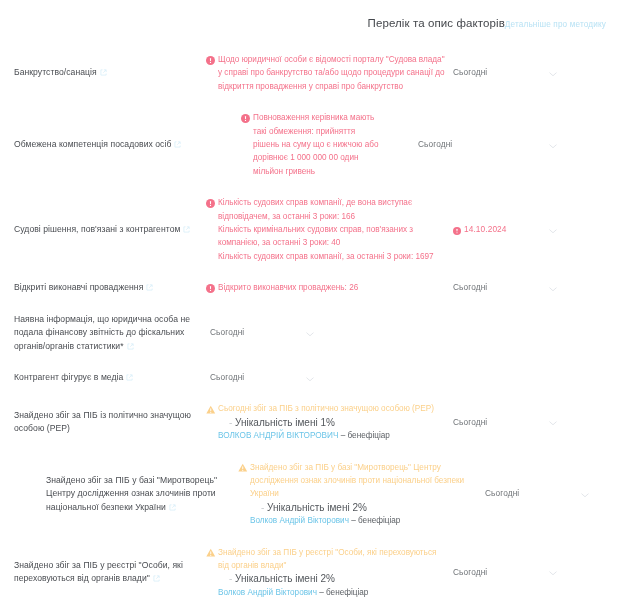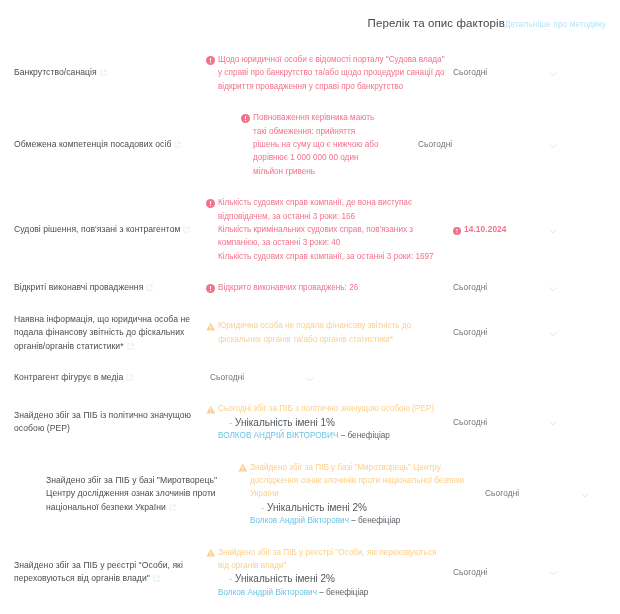--- a/index.html
+++ b/index.html
@@ -136,21 +136,21 @@
     width: 7px;
     height: 7px;
   }
 
   .chevron-down {
     width: 8px;
     height: 5px;
     display: block;
   }
 
-  .date-danger { color: #f4718a; font-weight: bold; }
+  .date-danger { color: #f4718a; }
   .date-icon { width: 8px; height: 8px; margin-top: 2.5px; flex: 0 0 8px; }
 </style>
 </head>
 <body>
 
 <div class="page-header">
   <div class="page-title">Перелік та опис факторів</div>
   <div class="methodology-link">Детальніше про методику</div>
 </div>
 
@@ -261,124 +261,114 @@
           <path d="M1 1l4 3.6L9 1" fill="none" stroke="#dfe3e7" stroke-width="1.1" stroke-linecap="round" stroke-linejoin="round"></path>
         </svg>
       </span>
     </div>
     <div class="factor-row sev-warn" style="margin-bottom: 18px;">
       <div class="cell-label"><span>Наявна інформація, що юридична особа не подала фінансову звітність до фіскальних органів/органів статистики*</span><span class="ext-icon"><svg viewBox="0 0 10 10" width="7" height="7">
             <path d="M3.6 1.2H1.3v7.5h7.5V6.4" fill="none" stroke="#d7eef9" stroke-width="1.1"></path>
             <path d="M5.6 1.2h3.2v3.2" fill="none" stroke="#d7eef9" stroke-width="1.1"></path>
             <path d="M8.6 1.4L4.6 5.4" fill="none" stroke="#d7eef9" stroke-width="1.1"></path>
           </svg></span></div>
+      <div class="cell-date">
+        <span>Сьогодні</span>
+      </div>
+      <span class="cell-chevron">
+        <svg class="chevron-down" viewBox="0 0 10 6">
+          <path d="M1 1l4 3.6L9 1" fill="none" stroke="#dfe3e7" stroke-width="1.1" stroke-linecap="round" stroke-linejoin="round"></path>
+        </svg>
+      </span>
+    </div>
+    <div class="factor-row sev-warn" style="margin-bottom: 18px;">
+      <div class="cell-label"><span>Контрагент фігурує в медіа</span><span class="ext-icon"><svg viewBox="0 0 10 10" width="7" height="7">
+            <path d="M3.6 1.2H1.3v7.5h7.5V6.4" fill="none" stroke="#d7eef9" stroke-width="1.1"></path>
+            <path d="M5.6 1.2h3.2v3.2" fill="none" stroke="#d7eef9" stroke-width="1.1"></path>
+            <path d="M8.6 1.4L4.6 5.4" fill="none" stroke="#d7eef9" stroke-width="1.1"></path>
+          </svg></span></div>
+      <div class="cell-date">
+        <span>Сьогодні</span>
+      </div>
+      <span class="cell-chevron">
+        <svg class="chevron-down" viewBox="0 0 10 6">
+          <path d="M1 1l4 3.6L9 1" fill="none" stroke="#dfe3e7" stroke-width="1.1" stroke-linecap="round" stroke-linejoin="round"></path>
+        </svg>
+      </span>
+    </div>
+    <div class="factor-row sev-warn" style="margin-bottom: 18px;">
+      <div class="cell-label"><span>Знайдено збіг за ПІБ із політично значущою особою (PEP)</span></div>
       <div class="cell-detail">
         <span class="status-icon"><svg viewBox="0 0 12 12" width="9.5" height="9.5">
             <path d="M6 .9L11.6 10.8H.4z" fill="#fbd08a"></path>
             <rect x="5.4" y="4.2" width="1.2" height="3.6" rx=".6" fill="#fff"></rect>
             <circle cx="6" cy="9.2" r=".75" fill="#fff"></circle>
           </svg></span>
         <span class="detail-text">
-          <span class="detail-line">Юридична особа не подала фінансову звітність до фіскальних органів та/або органів статистики*</span>
-        </span>
-      </div>
-      <div class="cell-date">
-        <span>Сьогодні</span>
-      </div>
-      <span class="cell-chevron">
-        <svg class="chevron-down" viewBox="0 0 10 6">
-          <path d="M1 1l4 3.6L9 1" fill="none" stroke="#dfe3e7" stroke-width="1.1" stroke-linecap="round" stroke-linejoin="round"></path>
-        </svg>
-      </span>
-    </div>
-    <div class="factor-row sev-warn" style="margin-bottom: 18px;">
-      <div class="cell-label"><span>Контрагент фігурує в медіа</span><span class="ext-icon"><svg viewBox="0 0 10 10" width="7" height="7">
-            <path d="M3.6 1.2H1.3v7.5h7.5V6.4" fill="none" stroke="#d7eef9" stroke-width="1.1"></path>
-            <path d="M5.6 1.2h3.2v3.2" fill="none" stroke="#d7eef9" stroke-width="1.1"></path>
-            <path d="M8.6 1.4L4.6 5.4" fill="none" stroke="#d7eef9" stroke-width="1.1"></path>
-          </svg></span></div>
-      <div class="cell-date">
-        <span>Сьогодні</span>
-      </div>
-      <span class="cell-chevron">
-        <svg class="chevron-down" viewBox="0 0 10 6">
-          <path d="M1 1l4 3.6L9 1" fill="none" stroke="#dfe3e7" stroke-width="1.1" stroke-linecap="round" stroke-linejoin="round"></path>
-        </svg>
-      </span>
-    </div>
-    <div class="factor-row sev-warn" style="margin-bottom: 18px;">
-      <div class="cell-label"><span>Знайдено збіг за ПІБ із політично значущою особою (PEP)</span></div>
+          <span class="detail-line">Сьогодні збіг за ПІБ з політично значущою особою (PEP)</span>
+        </span>
+        <span class="sub-line"><span class="dash">- </span>Унікальність імені 1%</span>
+        <span class="person-line"><span class="person-link">ВОЛКОВ АНДРІЙ ВІКТОРОВИЧ</span><span class="person-suffix"> – бенефіціар</span></span>
+      </div>
+      <div class="cell-date">
+        <span>Сьогодні</span>
+      </div>
+      <span class="cell-chevron">
+        <svg class="chevron-down" viewBox="0 0 10 6">
+          <path d="M1 1l4 3.6L9 1" fill="none" stroke="#dfe3e7" stroke-width="1.1" stroke-linecap="round" stroke-linejoin="round"></path>
+        </svg>
+      </span>
+    </div>
+    <div class="factor-row sev-warn" style="margin-bottom: 18px; margin-left: 32px;">
+      <div class="cell-label"><span>Знайдено збіг за ПІБ у базі "Миротворець" Центру дослідження ознак злочинів проти національної безпеки України</span><span class="ext-icon"><svg viewBox="0 0 10 10" width="7" height="7">
+            <path d="M3.6 1.2H1.3v7.5h7.5V6.4" fill="none" stroke="#d7eef9" stroke-width="1.1"></path>
+            <path d="M5.6 1.2h3.2v3.2" fill="none" stroke="#d7eef9" stroke-width="1.1"></path>
+            <path d="M8.6 1.4L4.6 5.4" fill="none" stroke="#d7eef9" stroke-width="1.1"></path>
+          </svg></span></div>
       <div class="cell-detail">
         <span class="status-icon"><svg viewBox="0 0 12 12" width="9.5" height="9.5">
             <path d="M6 .9L11.6 10.8H.4z" fill="#fbd08a"></path>
             <rect x="5.4" y="4.2" width="1.2" height="3.6" rx=".6" fill="#fff"></rect>
             <circle cx="6" cy="9.2" r=".75" fill="#fff"></circle>
           </svg></span>
         <span class="detail-text">
-          <span class="detail-line">Сьогодні збіг за ПІБ з політично значущою особою (PEP)</span>
-        </span>
-        <span class="sub-line"><span class="dash">- </span>Унікальність імені 1%</span>
-        <span class="person-line"><span class="person-link">ВОЛКОВ АНДРІЙ ВІКТОРОВИЧ</span><span class="person-suffix"> – бенефіціар</span></span>
-      </div>
-      <div class="cell-date">
-        <span>Сьогодні</span>
-      </div>
-      <span class="cell-chevron">
-        <svg class="chevron-down" viewBox="0 0 10 6">
-          <path d="M1 1l4 3.6L9 1" fill="none" stroke="#dfe3e7" stroke-width="1.1" stroke-linecap="round" stroke-linejoin="round"></path>
-        </svg>
-      </span>
-    </div>
-    <div class="factor-row sev-warn" style="margin-bottom: 18px; margin-left: 32px;">
-      <div class="cell-label"><span>Знайдено збіг за ПІБ у базі "Миротворець" Центру дослідження ознак злочинів проти національної безпеки України</span><span class="ext-icon"><svg viewBox="0 0 10 10" width="7" height="7">
+          <span class="detail-line">Знайдено збіг за ПІБ у базі "Миротворець" Центру дослідження ознак злочинів проти національної безпеки України</span>
+        </span>
+        <span class="sub-line"><span class="dash">- </span>Унікальність імені 2%</span>
+        <span class="person-line"><span class="person-link">Волков Андрій Вікторович</span><span class="person-suffix"> – бенефіціар</span></span>
+      </div>
+      <div class="cell-date">
+        <span>Сьогодні</span>
+      </div>
+      <span class="cell-chevron">
+        <svg class="chevron-down" viewBox="0 0 10 6">
+          <path d="M1 1l4 3.6L9 1" fill="none" stroke="#dfe3e7" stroke-width="1.1" stroke-linecap="round" stroke-linejoin="round"></path>
+        </svg>
+      </span>
+    </div>
+    <div class="factor-row sev-warn" style="margin-bottom: 18px;">
+      <div class="cell-label"><span>Знайдено збіг за ПІБ у реєстрі "Особи, які переховуються від органів влади"</span><span class="ext-icon"><svg viewBox="0 0 10 10" width="7" height="7">
             <path d="M3.6 1.2H1.3v7.5h7.5V6.4" fill="none" stroke="#d7eef9" stroke-width="1.1"></path>
             <path d="M5.6 1.2h3.2v3.2" fill="none" stroke="#d7eef9" stroke-width="1.1"></path>
             <path d="M8.6 1.4L4.6 5.4" fill="none" stroke="#d7eef9" stroke-width="1.1"></path>
           </svg></span></div>
       <div class="cell-detail">
         <span class="status-icon"><svg viewBox="0 0 12 12" width="9.5" height="9.5">
             <path d="M6 .9L11.6 10.8H.4z" fill="#fbd08a"></path>
             <rect x="5.4" y="4.2" width="1.2" height="3.6" rx=".6" fill="#fff"></rect>
             <circle cx="6" cy="9.2" r=".75" fill="#fff"></circle>
           </svg></span>
         <span class="detail-text">
-          <span class="detail-line">Знайдено збіг за ПІБ у базі "Миротворець" Центру дослідження ознак злочинів проти національної безпеки України</span>
+          <span class="detail-line">Знайдено збіг за ПІБ у реєстрі "Особи, які переховуються від органів влади"</span>
         </span>
         <span class="sub-line"><span class="dash">- </span>Унікальність імені 2%</span>
         <span class="person-line"><span class="person-link">Волков Андрій Вікторович</span><span class="person-suffix"> – бенефіціар</span></span>
       </div>
       <div class="cell-date">
         <span>Сьогодні</span>
       </div>
       <span class="cell-chevron">
         <svg class="chevron-down" viewBox="0 0 10 6">
           <path d="M1 1l4 3.6L9 1" fill="none" stroke="#dfe3e7" stroke-width="1.1" stroke-linecap="round" stroke-linejoin="round"></path>
         </svg>
       </span>
     </div>
-    <div class="factor-row sev-warn" style="margin-bottom: 18px;">
-      <div class="cell-label"><span>Знайдено збіг за ПІБ у реєстрі "Особи, які переховуються від органів влади"</span><span class="ext-icon"><svg viewBox="0 0 10 10" width="7" height="7">
-            <path d="M3.6 1.2H1.3v7.5h7.5V6.4" fill="none" stroke="#d7eef9" stroke-width="1.1"></path>
-            <path d="M5.6 1.2h3.2v3.2" fill="none" stroke="#d7eef9" stroke-width="1.1"></path>
-            <path d="M8.6 1.4L4.6 5.4" fill="none" stroke="#d7eef9" stroke-width="1.1"></path>
-          </svg></span></div>
-      <div class="cell-detail">
-        <span class="status-icon"><svg viewBox="0 0 12 12" width="9.5" height="9.5">
-            <path d="M6 .9L11.6 10.8H.4z" fill="#fbd08a"></path>
-            <rect x="5.4" y="4.2" width="1.2" height="3.6" rx=".6" fill="#fff"></rect>
-            <circle cx="6" cy="9.2" r=".75" fill="#fff"></circle>
-          </svg></span>
-        <span class="detail-text">
-          <span class="detail-line">Знайдено збіг за ПІБ у реєстрі "Особи, які переховуються від органів влади"</span>
-        </span>
-        <span class="sub-line"><span class="dash">- </span>Унікальність імені 2%</span>
-        <span class="person-line"><span class="person-link">Волков Андрій Вікторович</span><span class="person-suffix"> – бенефіціар</span></span>
-      </div>
-      <div class="cell-date">
-        <span>Сьогодні</span>
-      </div>
-      <span class="cell-chevron">
-        <svg class="chevron-down" viewBox="0 0 10 6">
-          <path d="M1 1l4 3.6L9 1" fill="none" stroke="#dfe3e7" stroke-width="1.1" stroke-linecap="round" stroke-linejoin="round"></path>
-        </svg>
-      </span>
-    </div>
   </div>
 
 </body></html>

